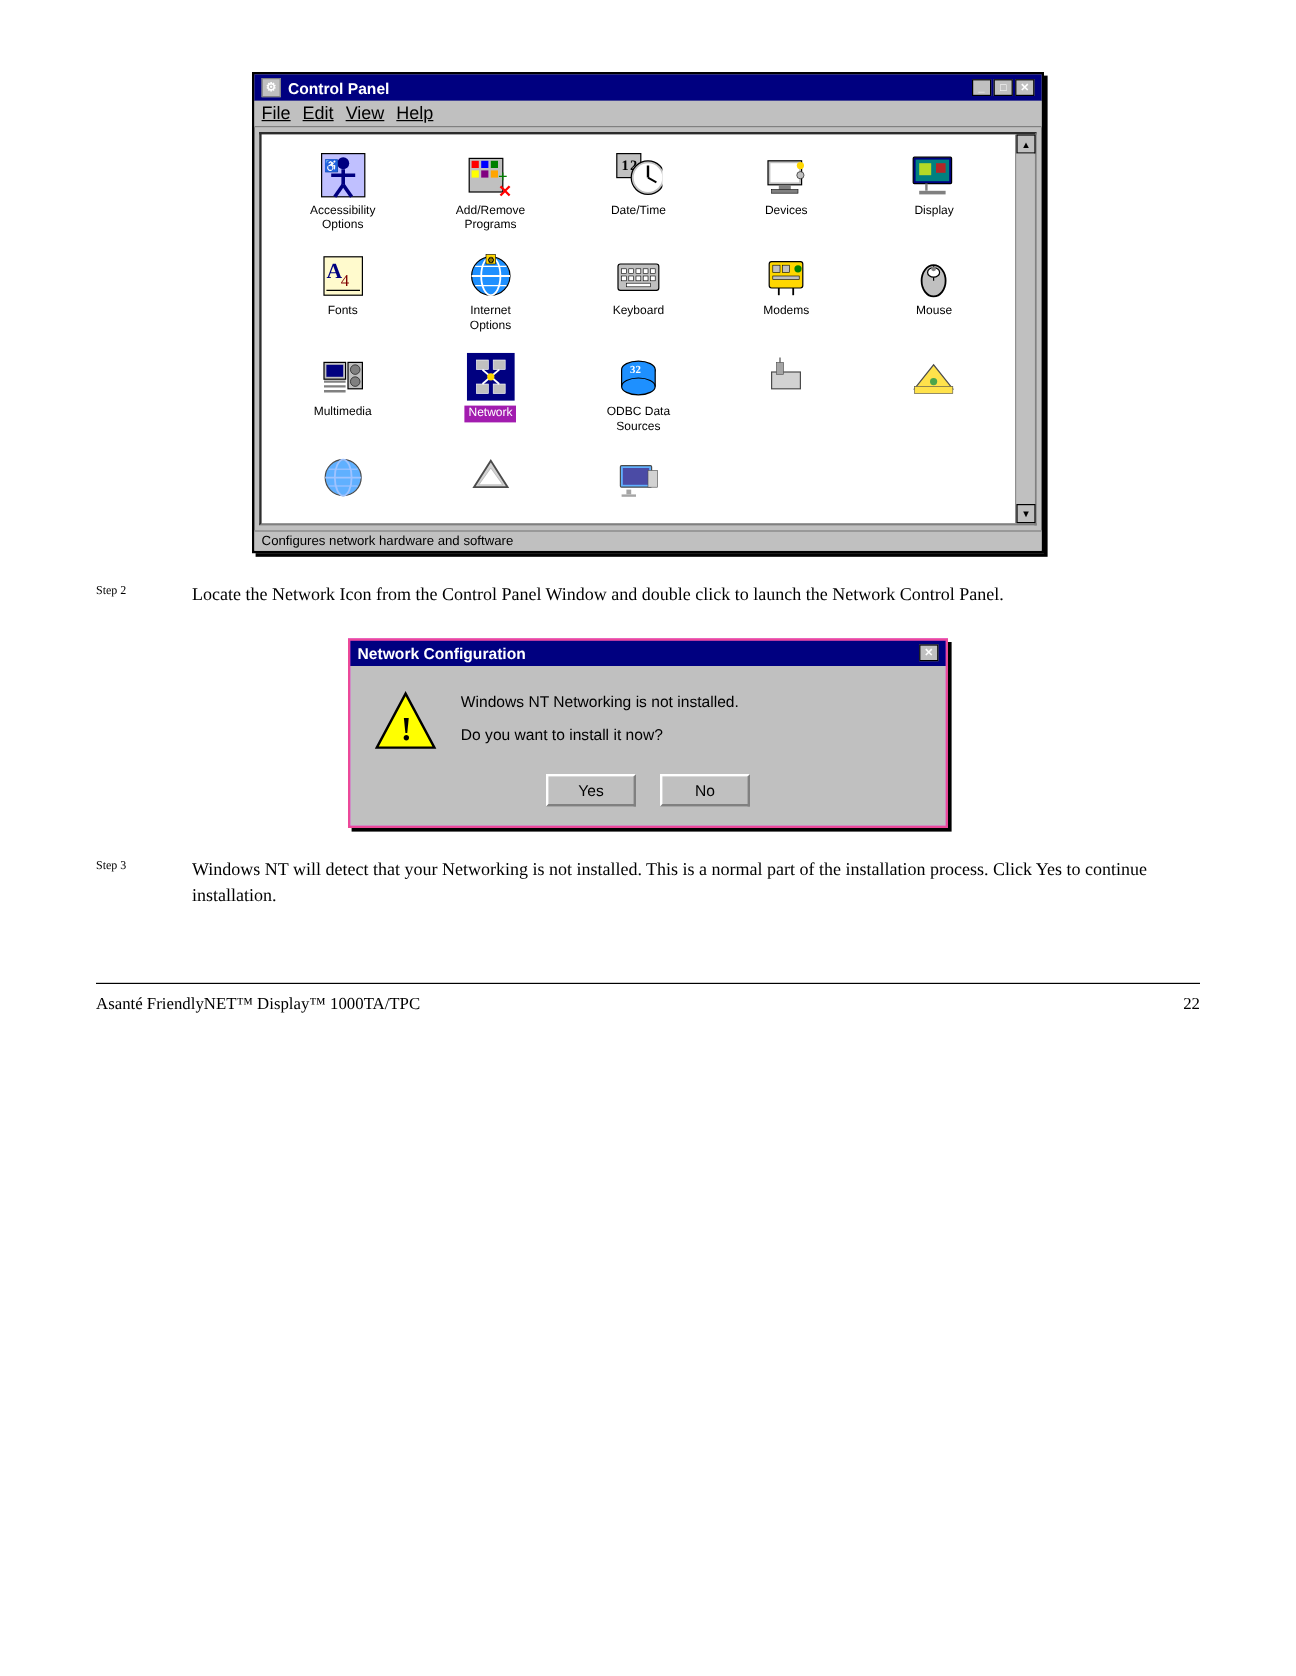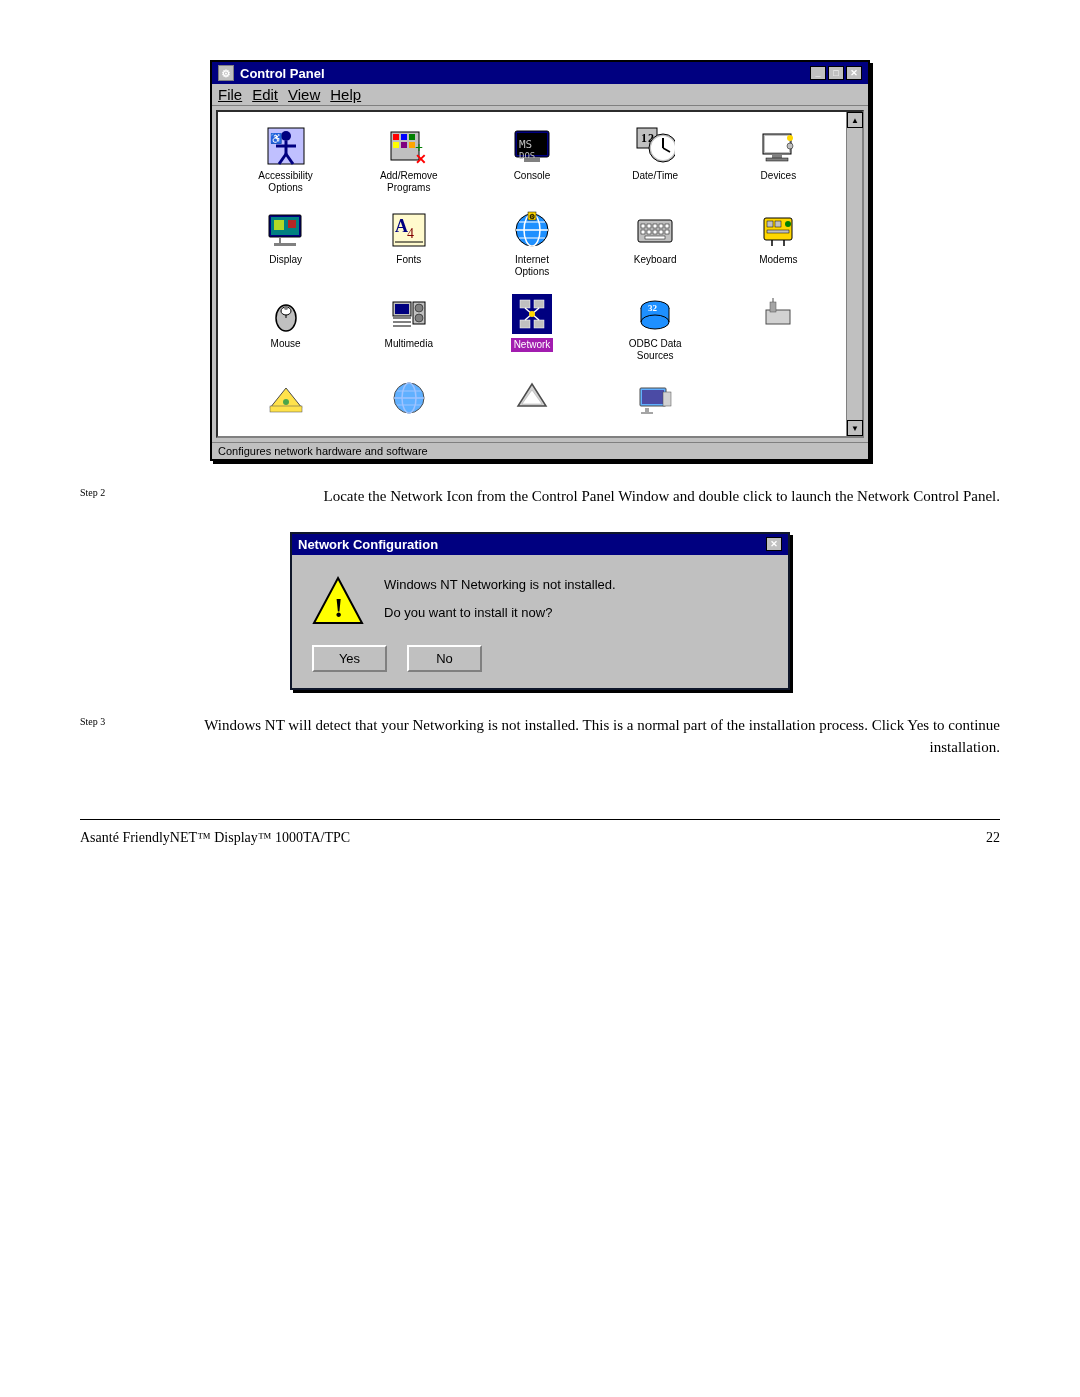--- a/index.html
+++ b/index.html
@@ -169,31 +169,30 @@
       line-height: 1.5;
     }
 
     .step-num {
       min-width: 60px;
       font-size: 10px;
     }
 
     .step-text {
       flex: 1;
-      text-align: right;
     }
 
     
     .dialog-container {
       margin: 20px auto;
       width: 500px;
     }
 
     .dialog-window {
-      border: 2px solid #0f172a;
+      border: 2px solid #ec4899;
       background: #d946ef;
       box-shadow: 3px 3px 0 #000;
     }
 
     .dialog-titlebar {
       background: #000080;
       color: #fff;
       font-family: Arial, sans-serif;
       font-size: 13px;
       font-weight: bold;
@@ -224,20 +223,21 @@
     }
 
     .dialog-text {
       font-family: Arial, sans-serif;
       font-size: 13px;
       line-height: 1.6;
     }
 
     .dialog-buttons {
       display: flex;
+      justify-content: center;
       gap: 20px;
       margin-top: 8px;
     }
 
     .dialog-btn {
       min-width: 75px;
       padding: 4px 16px;
       background: #c0c0c0;
       border: 2px solid #000;
       font-family: Arial, sans-serif;
@@ -315,32 +315,20 @@
             <rect x="4" y="16" width="6" height="6" fill="yellow"></rect>
             <rect x="12" y="16" width="6" height="6" fill="purple"></rect>
             <rect x="20" y="16" width="6" height="6" fill="orange"></rect>
             <text x="26" y="38" font-size="14" fill="red" font-weight="bold">✕</text>
             <text x="26" y="26" font-size="14" fill="green" font-weight="bold">+</text>
           </svg>
         </div>
         <div class="icon-label">Add/Remove<br>Programs</div>
       </div>
 
-      <div class="icon-item">
-        <div class="icon-img">
-          <svg width="40" height="40" viewBox="0 0 40 40">
-            <rect x="3" y="5" width="34" height="26" fill="#000080" rx="2" stroke="#000" stroke-width="1"></rect>
-            <rect x="5" y="7" width="30" height="22" fill="#000000"></rect>
-            <text x="7" y="22" font-size="11" fill="#c0c0c0" font-family="monospace">MS</text>
-            <text x="7" y="33" font-size="9" fill="#c0c0c0" font-family="monospace">DOS</text>
-            <rect x="12" y="32" width="16" height="4" fill="#808080"></rect>
-          </svg>
-        </div>
-        <div class="icon-label">Console</div>
-      </div>
 
       <div class="icon-item">
         <div class="icon-img">
           <svg width="40" height="40" viewBox="0 0 40 40">
             <rect x="2" y="2" width="20" height="20" fill="#c0c0c0" stroke="#000" stroke-width="1"></rect>
             <text x="6" y="16" font-size="12" fill="#000" font-weight="bold">1</text>
             <text x="13" y="16" font-size="12" fill="#000" font-weight="bold">2</text>
             <circle cx="28" cy="22" r="14" fill="#c0c0c0" stroke="#000" stroke-width="1"></circle>
             <circle cx="28" cy="22" r="12" fill="white"></circle>
             <line x1="28" y1="22" x2="28" y2="12" stroke="#000" stroke-width="2"></line>

